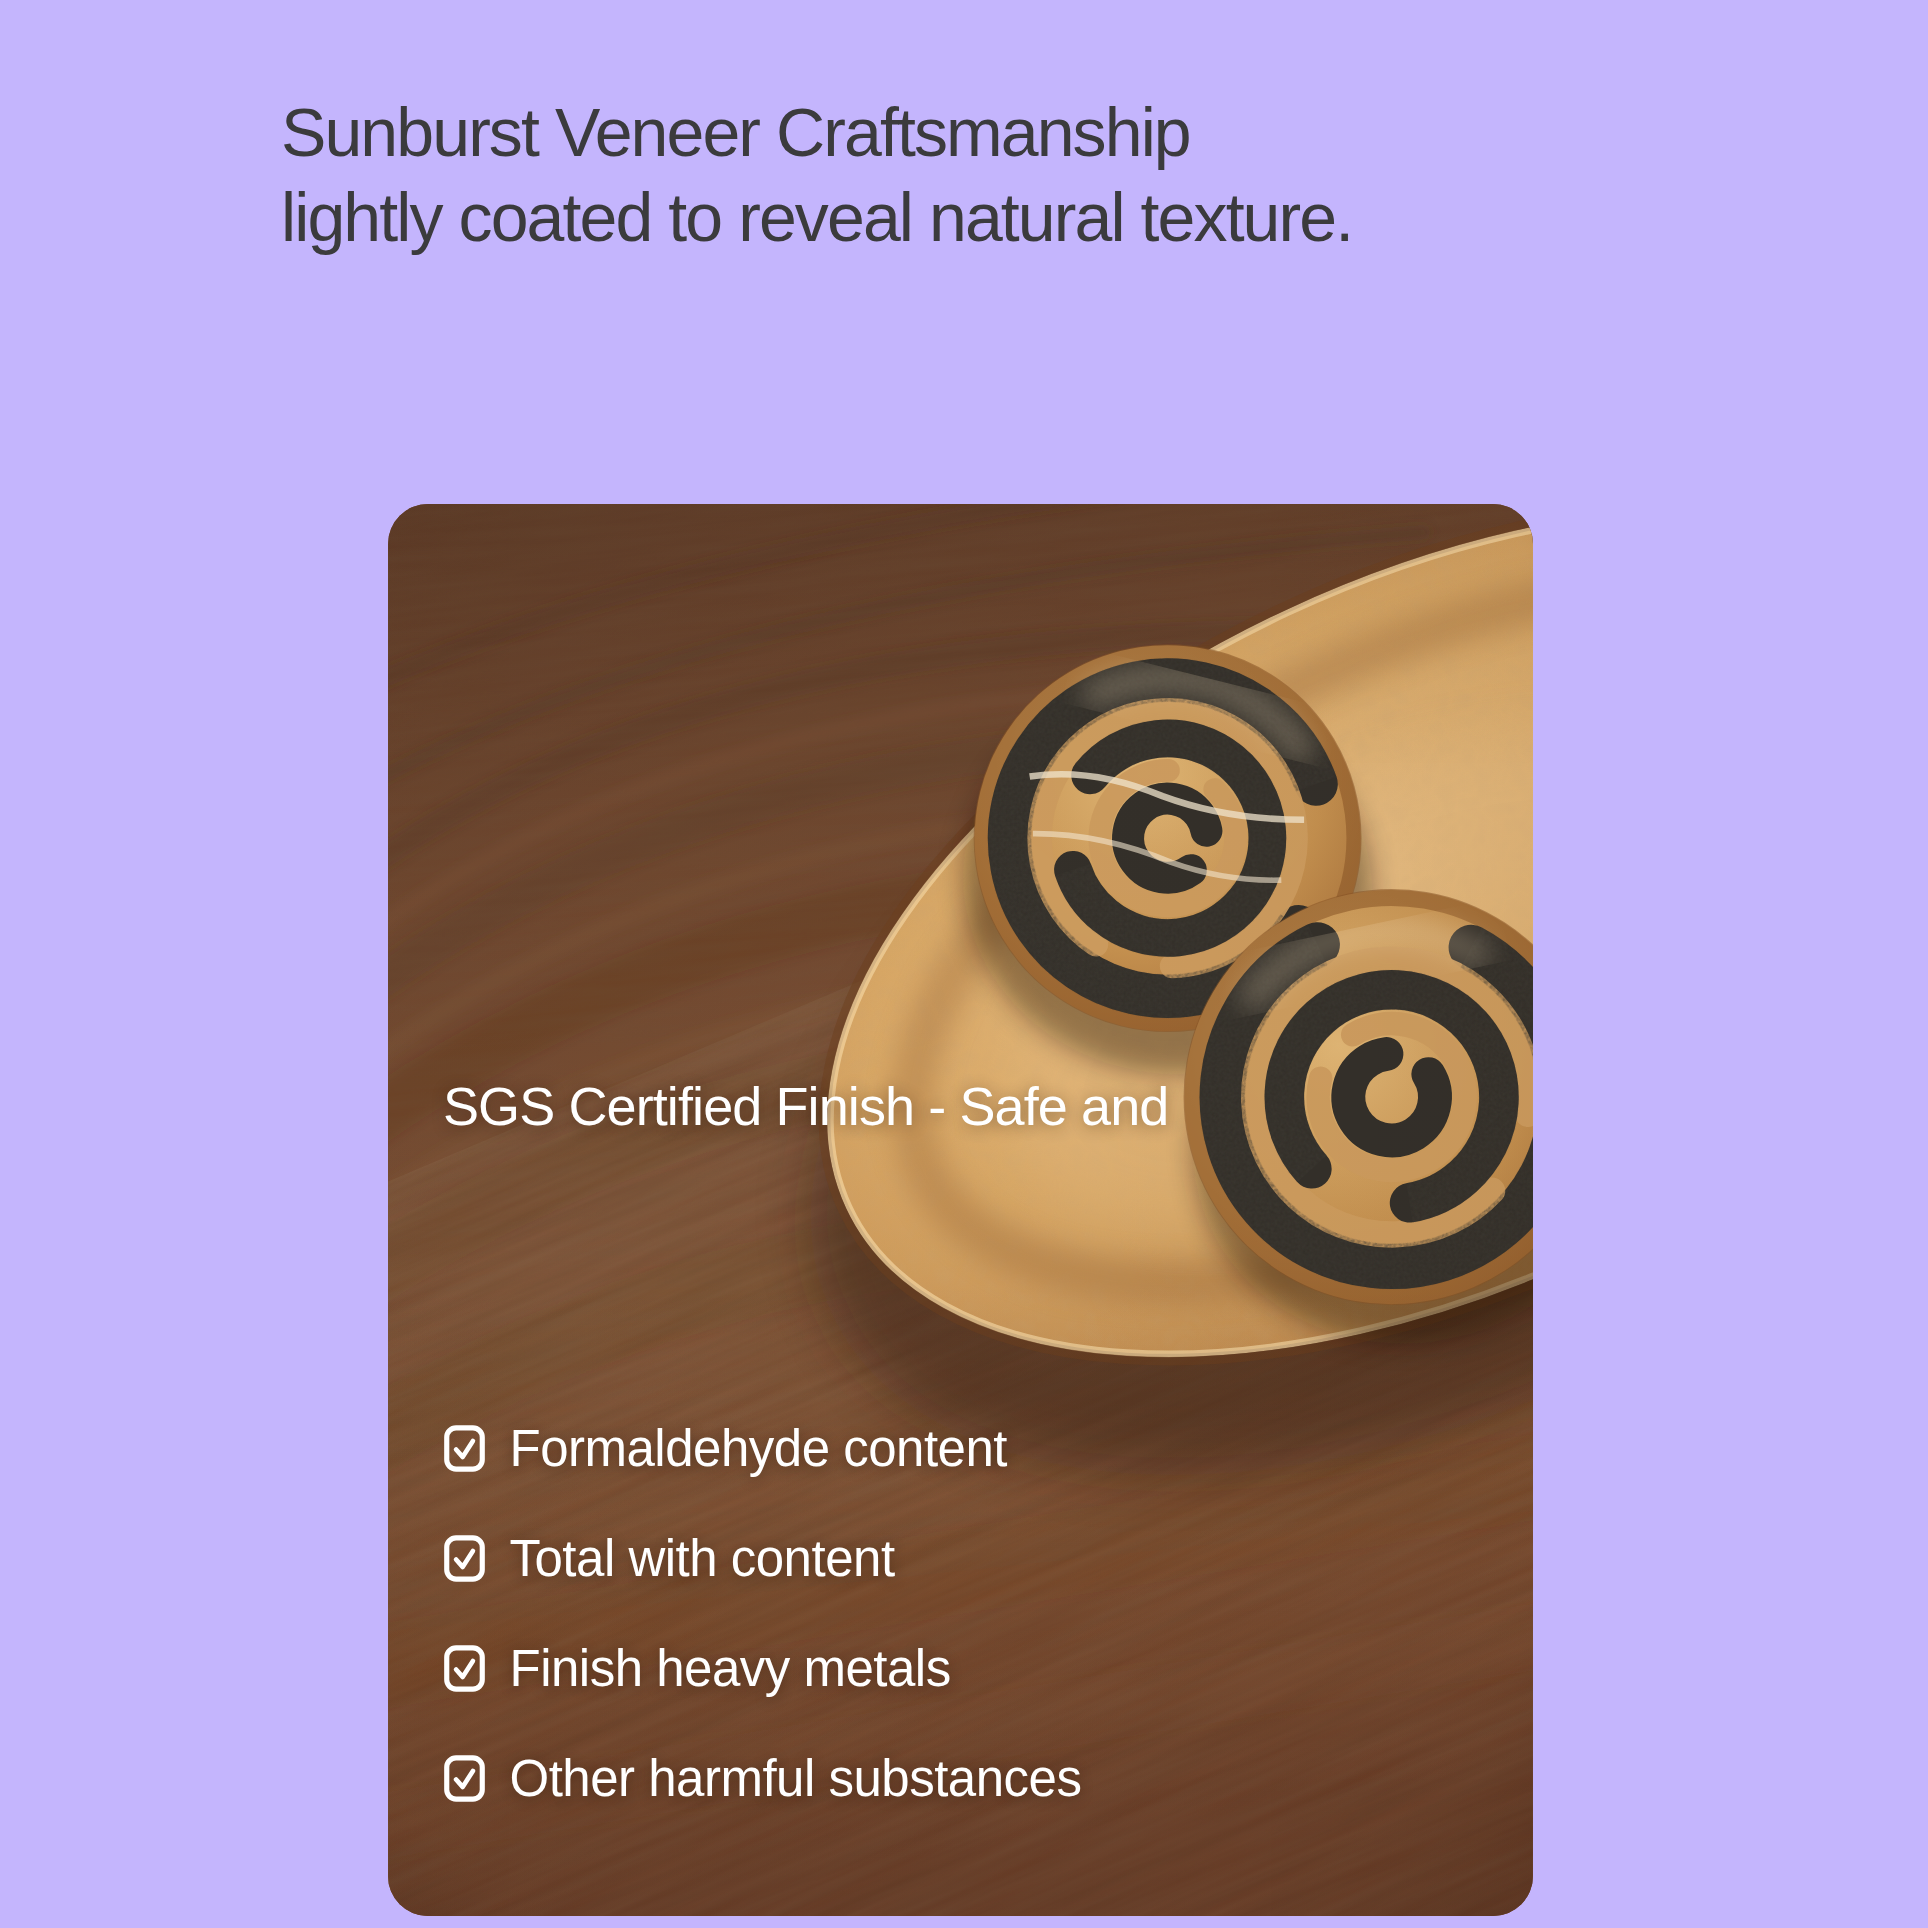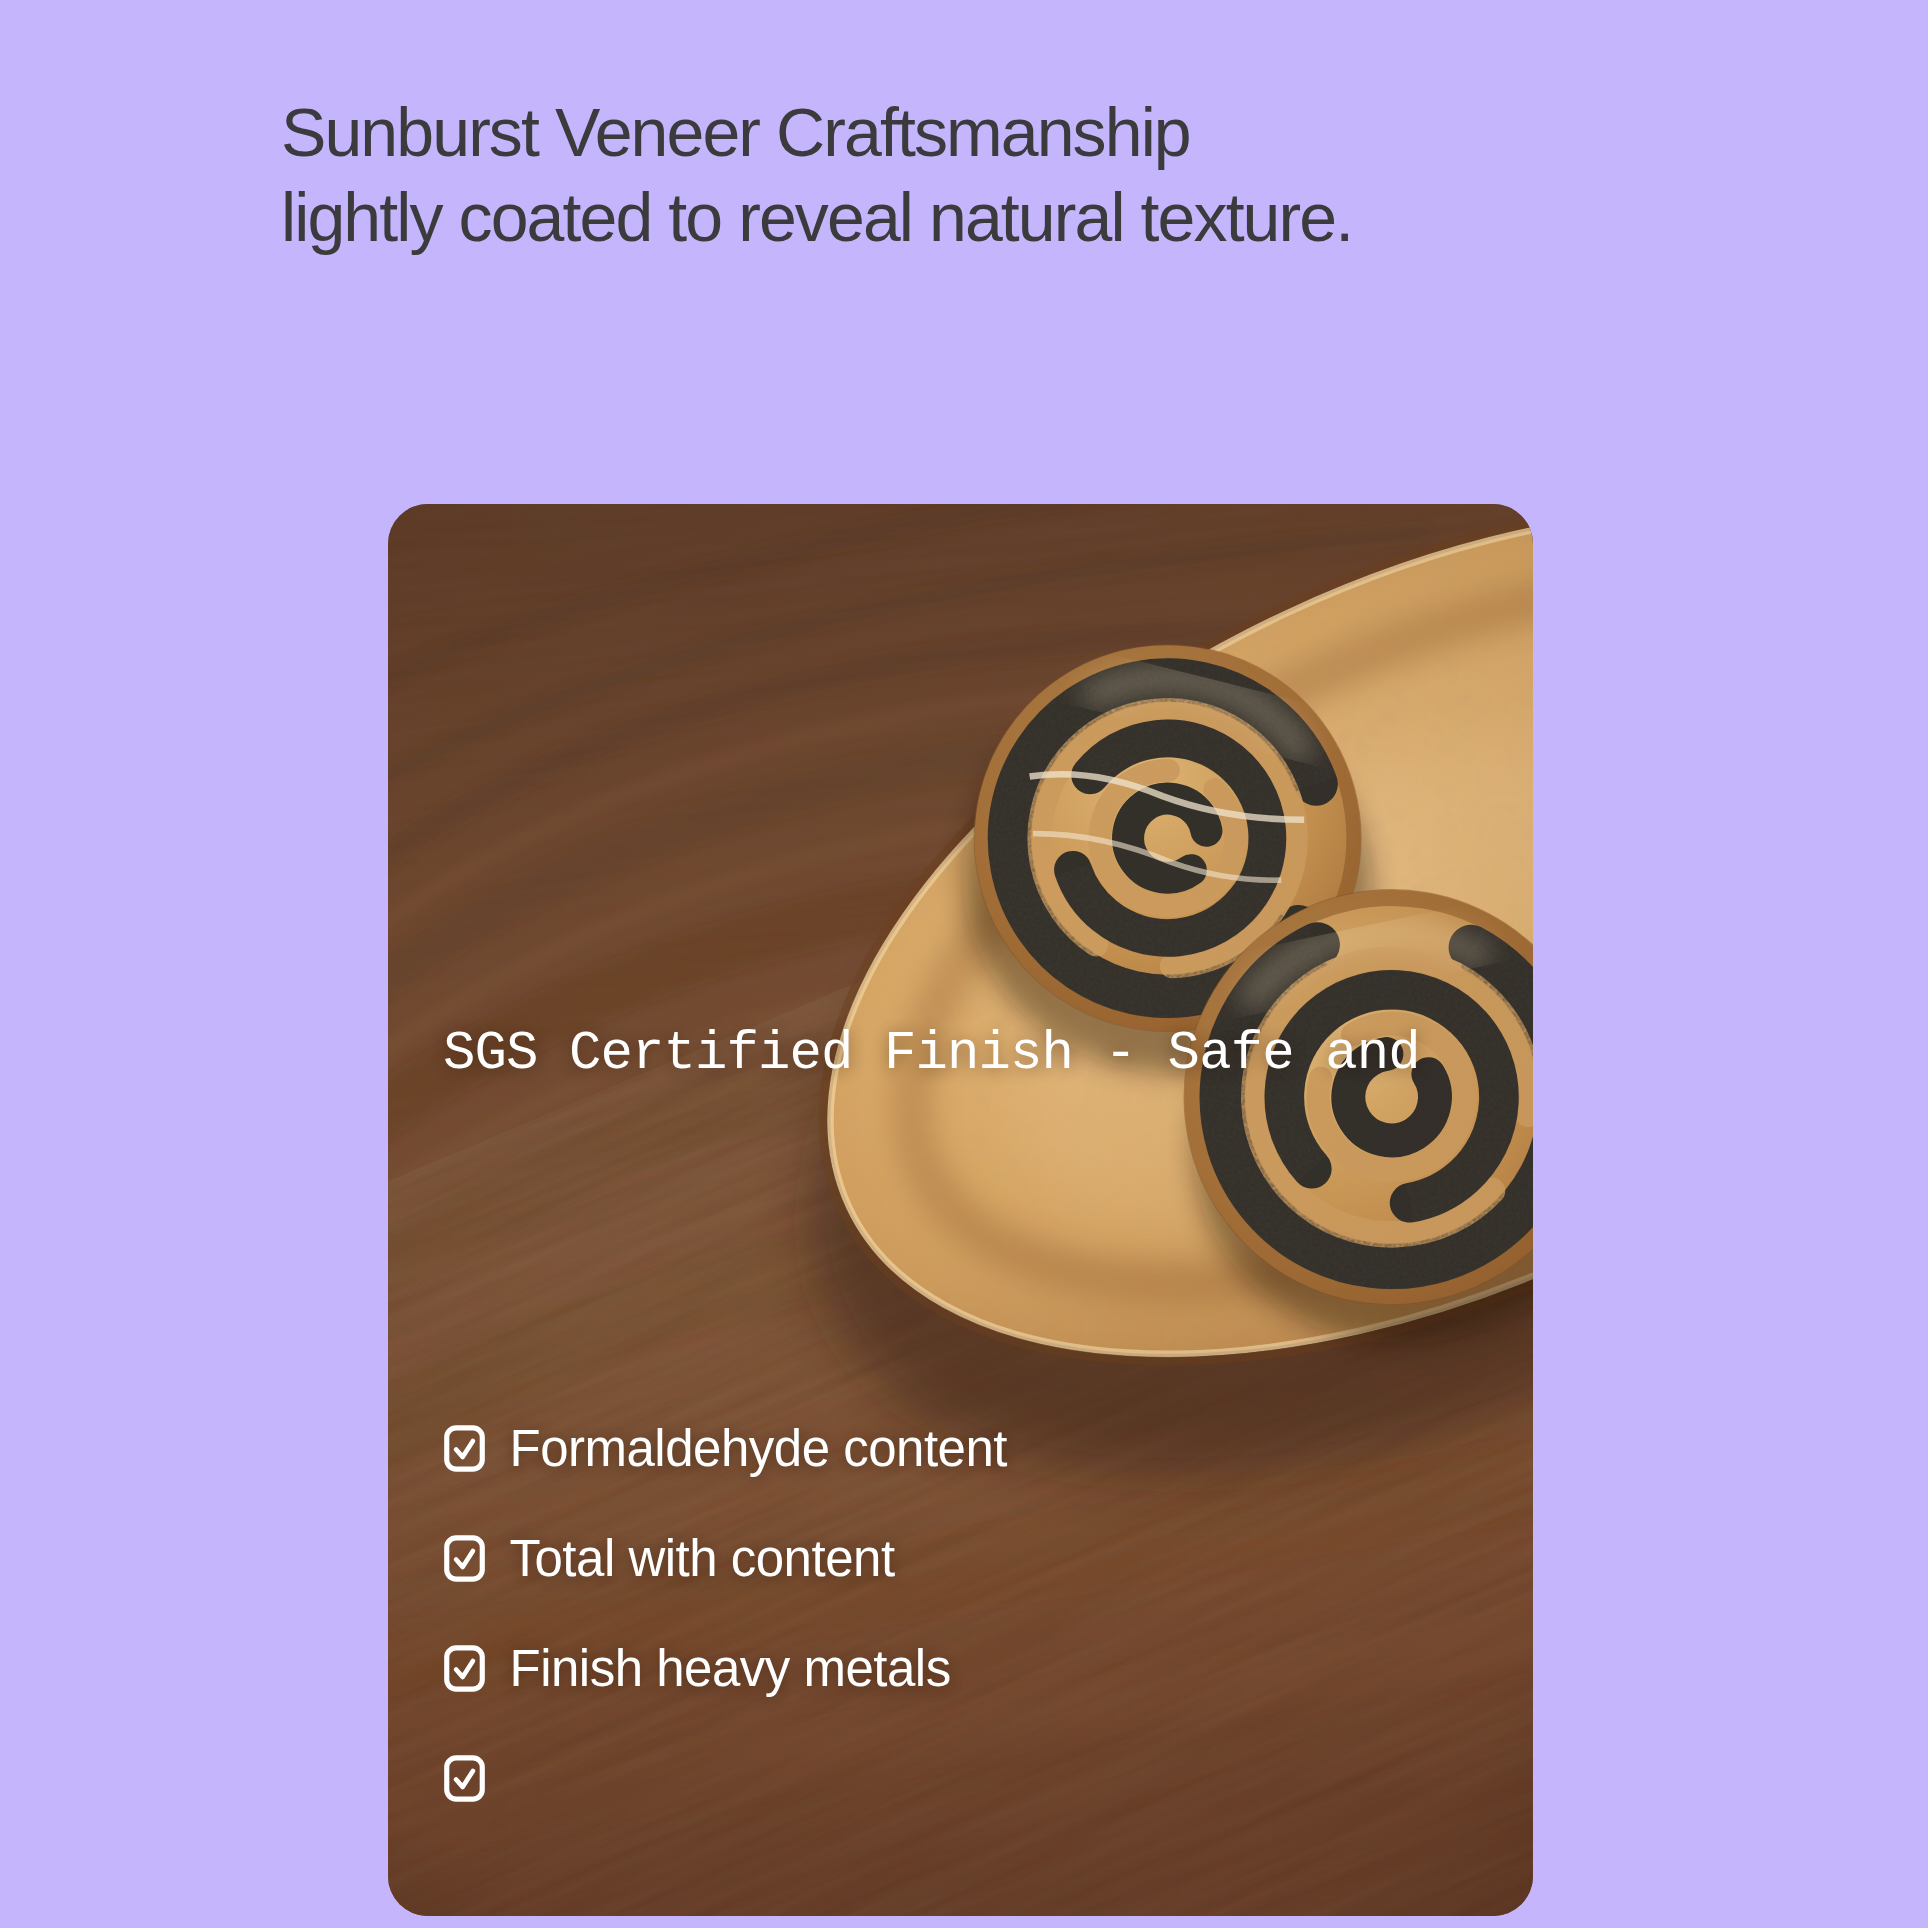--- a/index.html
+++ b/index.html
@@ -51,21 +51,21 @@
     position: absolute;
     left: 55px;
     width: 1036px;
     color: var(--text-light, #ffffff);
     font-size: 54px;
     font-weight: 400;
     letter-spacing: -0.9px;
     white-space: nowrap;
     text-shadow: 0 1.9px 15px rgba(42, 20, 8, 0.45);
   }
-  .card-heading.line1 { top: 519px; font-family: Liberation Mono, monospace; }
+  .card-heading.line1 { top: 571px; }
   .card-heading.line2 { top: 685px; }
   .checklist {
     position: absolute;
     left: 55px;
     top: 889px;
     margin: 0;
     padding: 0;
     list-style: none;
   }
   .checklist li {
@@ -251,18 +251,19 @@
           <rect x="4" y="4" width="38" height="44" rx="10" fill="none" stroke="#ffffff" stroke-width="5.5"></rect>
           <polyline points="14,27 21,35 32,18" fill="none" stroke="#ffffff" stroke-width="5" stroke-linecap="round" stroke-linejoin="round"></polyline>
         </svg>
         <span>Finish heavy metals</span>
       </li>
       <li>
         <svg class="checkbox-icon" viewBox="0 0 46 52" aria-hidden="true">
           <rect x="4" y="4" width="38" height="44" rx="10" fill="none" stroke="#ffffff" stroke-width="5.5"></rect>
           <polyline points="14,27 21,35 32,18" fill="none" stroke="#ffffff" stroke-width="5" stroke-linecap="round" stroke-linejoin="round"></polyline>
         </svg>
+        <span>Other harmful substances</span>
       </li>
     </ul>
 
   </div>
 </div>
 
 
 </body></html>

